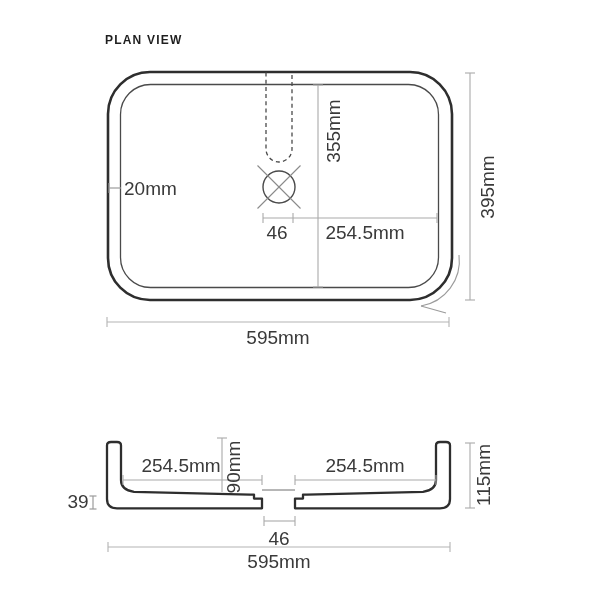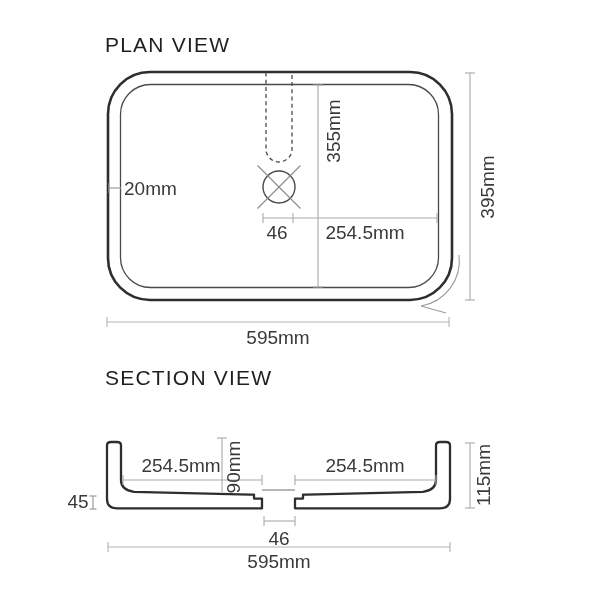--- a/index.html
+++ b/index.html
@@ -2,21 +2,21 @@
 <html><head>
 <meta charset="utf-8">
 <style>
   html,body{margin:0;padding:0;background:#fff;}
   #canvas{
     position:relative;width:600px;height:600px;background:#ffffff;
     font-family:"Liberation Sans",sans-serif;overflow:hidden;
   }
   #drawing-svg{position:absolute;left:0;top:0;}
   .title{
-    position:absolute;font-size:21px;font-weight:400;letter-spacing:1.2px;
+    position:absolute;font-size:12px;font-weight:700;letter-spacing:1.2px;
     color:#1f1f1f;white-space:nowrap;
   }
   .dim{
     position:absolute;font-size:19px;font-weight:400;color:#3a3a3a;
     white-space:nowrap;transform:translate(-50%,-50%);line-height:1;
   }
   .dim.v{transform:translate(-50%,-50%) rotate(-90deg);}
   .dim.anchor-left{transform:translate(0,-50%);}
 </style>
 </head>
@@ -141,29 +141,28 @@
 
   <div class="dim" style="left:277px;top:232px;">46</div>
 
   <div class="dim" style="left:365px;top:232px;">254.5mm</div>
 
   <div class="dim v" style="left:487px;top:187px;">395mm</div>
 
   <div class="dim" style="left:278px;top:337px;">595mm</div>
 
 
-  <div class="title" style="left:105px;top:366px;">SECTION VIEW</div>
 
   <div class="dim" style="left:181px;top:465px;">254.5mm</div>
 
   <div class="dim v" style="left:233px;top:467px;">90mm</div>
 
   <div class="dim" style="left:365px;top:465px;">254.5mm</div>
 
   <div class="dim v" style="left:483px;top:475px;">115mm</div>
 
-  <div class="dim" style="left:78px;top:501px;">45</div>
+  <div class="dim" style="left:78px;top:501px;">39</div>
 
   <div class="dim" style="left:279px;top:538px;">46</div>
 
   <div class="dim" style="left:279px;top:561px;">595mm</div>
 
 </div>
 
 </body></html>

